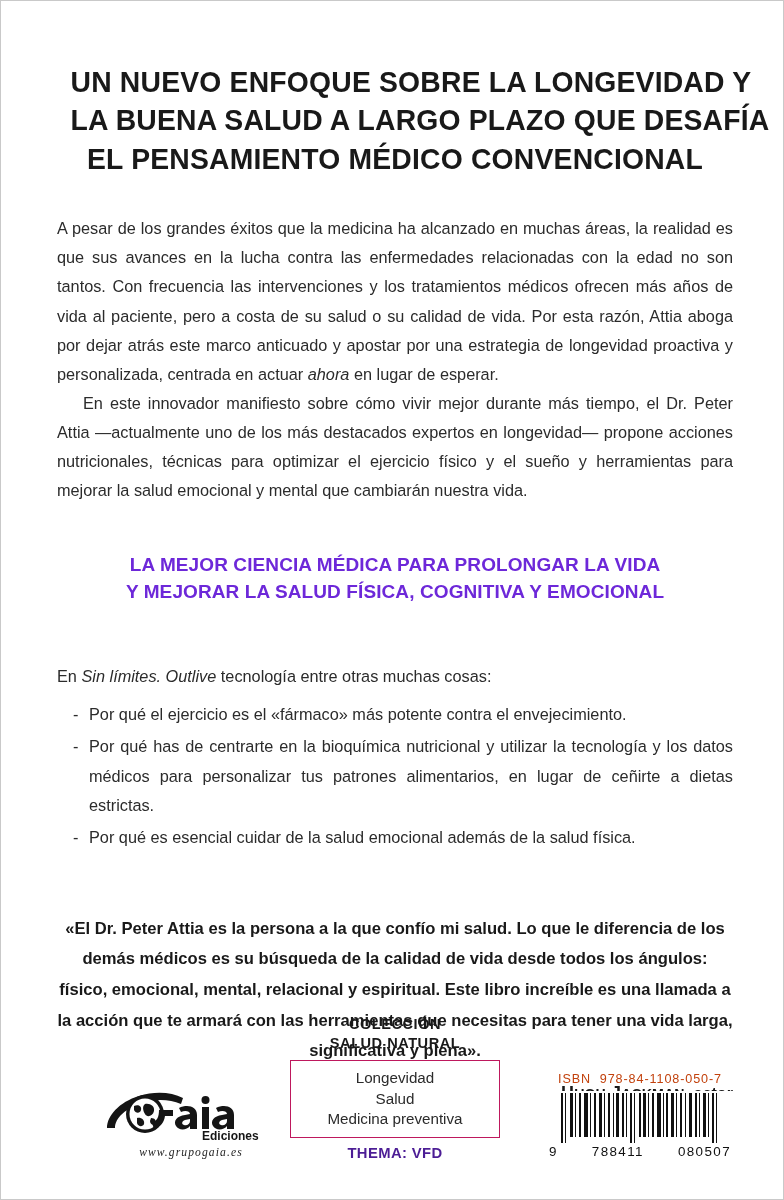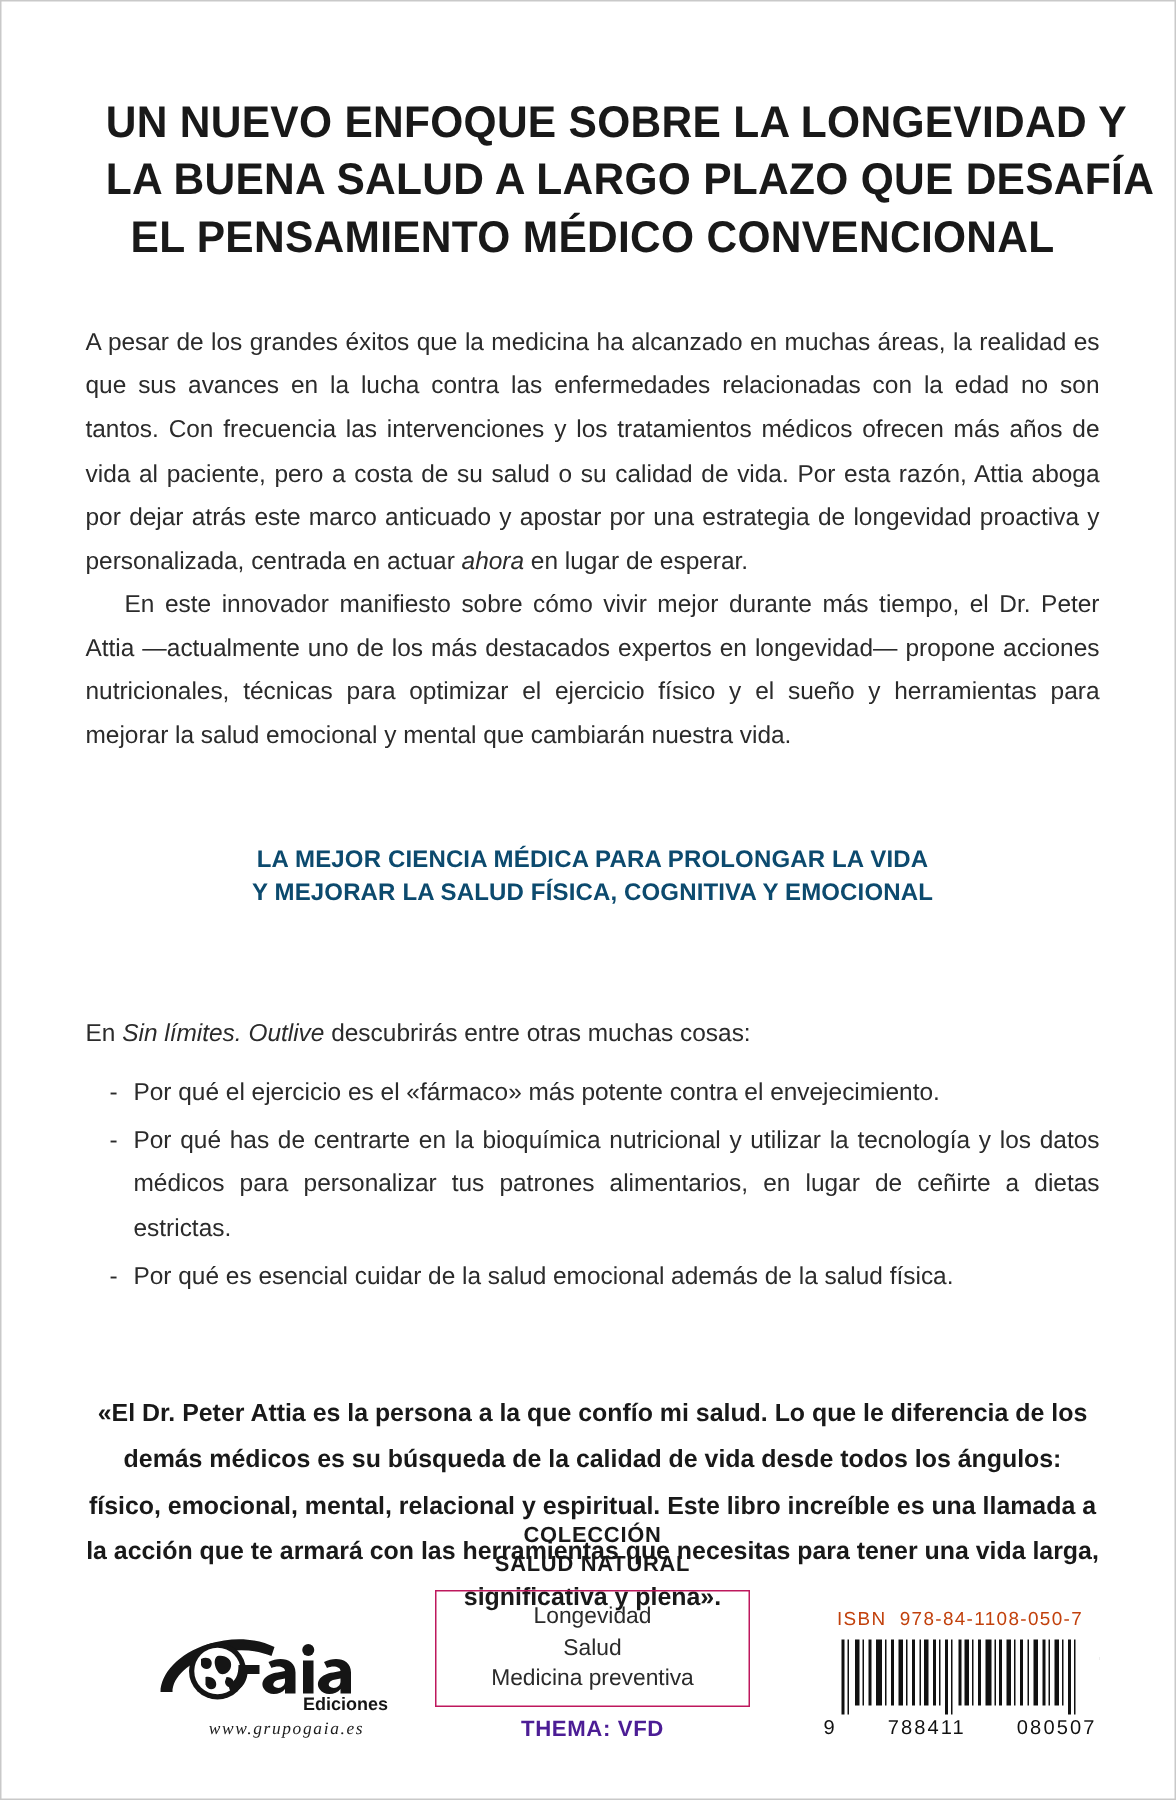--- a/index.html
+++ b/index.html
@@ -54,28 +54,28 @@
     text-align: justify;
     color: #2b2b2b;
     font-weight: 400;
   }
   .body-copy p { margin: 0; text-indent: 0; }
   .body-copy p + p { text-indent: 26px; }
   .body-copy em { font-style: italic; }
 
   
   .subhead {
-    margin: 11px;
+    margin: 0;
     padding-top: 46px;
     text-align: center;
     font-weight: 700;
-    font-size: 16px;
+    font-size: 19px;
     line-height: 1.42;
     letter-spacing: 0.1px;
-    color: #0c4a6e;
+    color: #6d28d9;
   }
   .subhead .sh-line { display: block; white-space: nowrap; }
 
   
   .lead-in {
     margin: 0;
     padding-top: 56px;
     font-size: 16.3px;
     line-height: 1.75;
     color: #2b2b2b;
@@ -233,21 +233,21 @@
     <div class="body-copy">
       <p><span>A pesar de los grandes éxitos que la medicina ha alcanzado en muchas áreas, la realidad es que sus avances en la lucha contra las enfermedades relacionadas con la edad no son tantos. Con frecuencia las intervenciones y los tratamientos médicos ofrecen más años de vida al paciente, pero a costa de su salud o su calidad de vida. Por esta razón, Attia aboga por dejar atrás este marco anticuado y apostar por una estrategia de longevidad proactiva y personalizada, centrada en actuar </span><em>ahora</em><span> en lugar de esperar.</span></p>
       <p>En este innovador manifiesto sobre cómo vivir mejor durante más tiempo, el Dr. Peter Attia —actualmente uno de los más destacados expertos en longevidad— propone acciones nutricionales, técnicas para optimizar el ejercicio físico y el sueño y herramientas para mejorar la salud emocional y mental que cambiarán nuestra vida.</p>
     </div>
 
     <h2 class="subhead">
       <span class="sh-line">LA MEJOR CIENCIA MÉDICA PARA PROLONGAR LA VIDA</span>
       <span class="sh-line">Y MEJORAR LA SALUD FÍSICA, COGNITIVA Y EMOCIONAL</span>
     </h2>
 
-    <p class="lead-in"><span>En </span><em>Sin límites. Outlive</em><span> descubrirás entre otras muchas cosas:</span></p>
+    <p class="lead-in"><span>En </span><em>Sin límites. Outlive</em><span> tecnología entre otras muchas cosas:</span></p>
 
     <ul class="bullets">
       <li><span class="dash">-</span><span>Por qué el ejercicio es el «fármaco» más potente contra el envejecimiento.</span></li>
       <li><span class="dash">-</span><span>Por qué has de centrarte en la bioquímica nutricional y utilizar la tecnología y los datos médicos para personalizar tus patrones alimentarios, en lugar de ceñirte a dietas estrictas.</span></li>
       <li><span class="dash">-</span><span>Por qué es esencial cuidar de la salud emocional además de la salud física.</span></li>
     </ul>
 
     <blockquote class="quote">«El Dr. Peter Attia es la persona a la que confío mi salud. Lo que le diferencia de los demás médicos es su búsqueda de la calidad de vida desde todos los ángulos: físico, emocional, mental, relacional y espiritual. Este libro increíble es una llamada a la acción que te armará con las herramientas que necesitas para tener una vida larga, significativa y plena».</blockquote>
     <p class="attribution"><span class="smallcaps">H</span><span class="sc-lower">UGH</span><span class="smallcaps">&nbsp;</span><span class="smallcaps">J</span><span class="sc-lower">ACKMAN</span><span>, actor</span></p>
 

